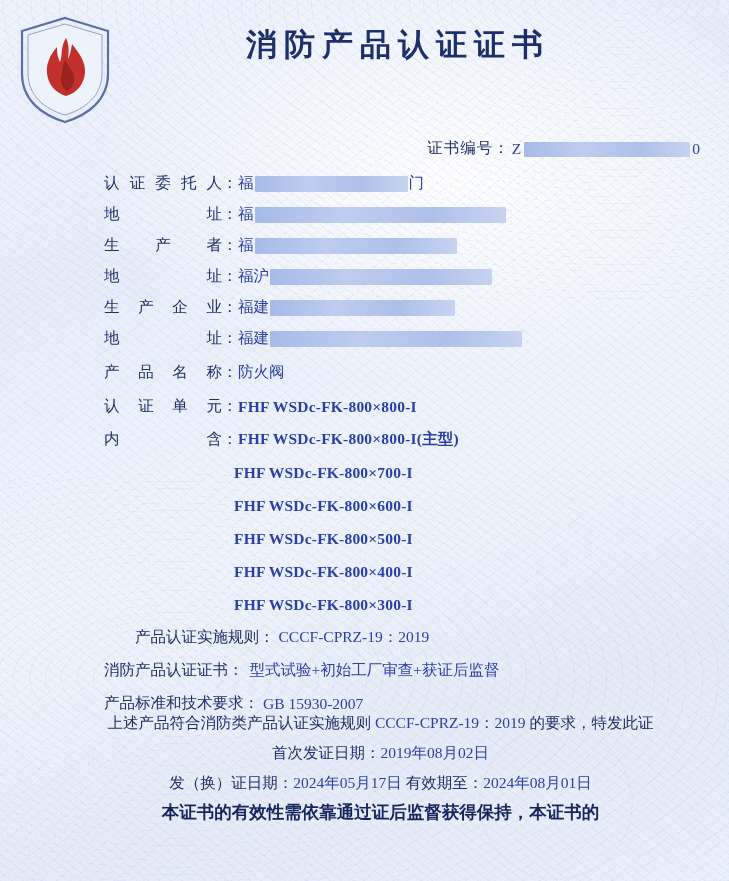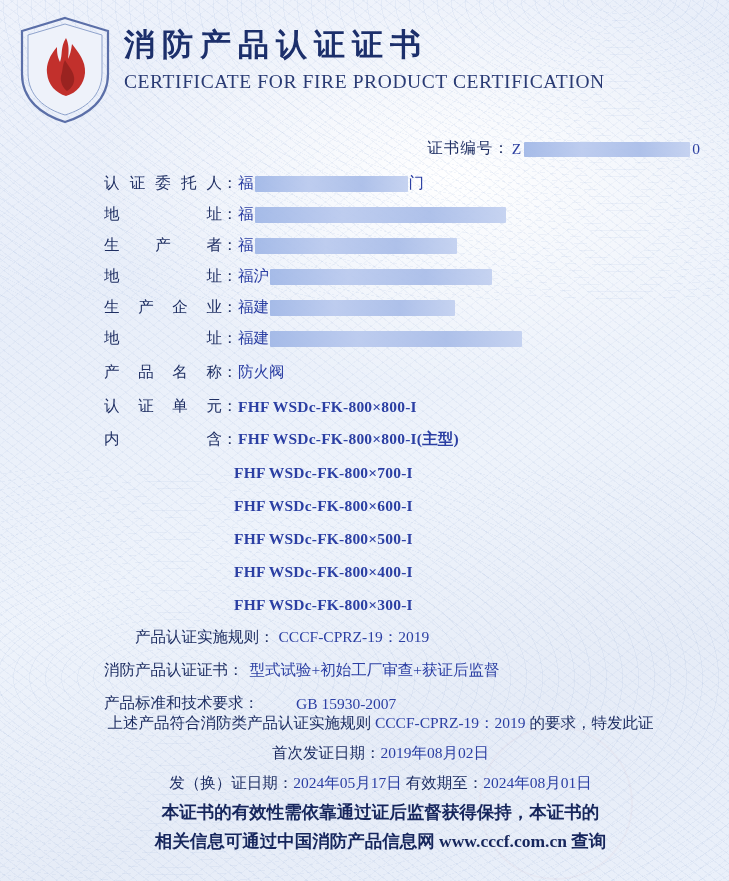--- a/index.html
+++ b/index.html
@@ -57,23 +57,24 @@
     left: 16px;
     top: 14px;
     width: 98px;
     height: 112px;
   }
   .emblem svg { display: block; }
 
   
   .header {
     position: absolute;
-    left: 124px;
+    left: 108px;
     top: 26px;
     width: 580px;
+    text-align: center;
   }
   .title-cn {
     font-family: "Liberation Serif", serif;
     font-size: 31px;
     font-weight: bold;
     letter-spacing: 7px;
     color: #1c2f6b;
     line-height: 1.25;
   }
   .title-en {
@@ -224,21 +225,20 @@
         <path d="M50 24 C44 34 47 40 44 48 C41 42 41 37 41 33 C34 41 30 50 31 59 C32 71 40 79 50 82 C61 79 68 70 69 59 C70 47 62 38 56 30 C55 37 54 41 52 45 C53 37 53 30 50 24 Z"></path>
       </g>
       <g fill="#8c1f1c" opacity="0.75">
         <path d="M49 46 C46 52 47 57 45 62 C44 68 47 74 51 77 C56 74 59 69 58 63 C57 56 52 52 49 46 Z"></path>
       </g>
     </svg>
   </div>
 
   <div class="header">
     <div class="title-cn">消防产品认证证书</div>
-    <div class="title-en">CERTIFICATE FOR FIRE PRODUCT CERTIFICATION</div>
   </div>
 
   <div class="cert-no-row">
     <span class="cert-no-label">证书编号：</span>
     <span class="cert-no-value">
       <span>Z</span><span class="redact" style="width:166px;height:15px;margin:0 2px;"></span><span>0</span>
     </span>
   </div>
 
   <div class="fields">
@@ -379,42 +379,37 @@
     <div class="row wide" style="height:33px;padding-left:31px;">
       <div class="label-wide">产品认证实施规则：</div>
       <div class="value" style="margin-left:4px;">CCCF-CPRZ-19：2019</div>
     </div>
 
     <div class="row wide" style="height:33px;">
       <div class="label-wide">消防产品认证证书：</div>
       <div class="value" style="">型式试验+初始工厂审查+获证后监督</div>
     </div>
 
-    <div class="row wide" style="height:33px;gap:33px;">
+    <div class="row wide" style="height:33px;">
       <div class="label-wide">产品标准和技术要求：</div>
       <div class="value" style="margin-left:4px;">GB 15930-2007</div>
     </div>
 
   </div>
 
   <div class="footer">
     <div class="f-line">
       <span>上述产品符合消防类产品认证实施规则</span>
       <span class="blue">CCCF-CPRZ-19：2019</span>
       <span>的要求，特发此证</span>
     </div>
     <div class="f-line">
       <span>首次发证日期：</span><span class="blue">2019年08月02日</span>
     </div>
     <div class="f-line">
       <span>发（换）证日期：</span><span class="blue">2024年05月17日</span>
       <span>有效期至：</span><span class="blue">2024年08月01日</span>
     </div>
     <div class="f-line bold">本证书的有效性需依靠通过证后监督获得保持，本证书的</div>
-    <div class="f-line bold">
-      <span>相关信息可通过中国消防产品信息网</span>
-      <span class="url">www.cccf.com.cn</span>
-      <span>查询</span>
-    </div>
   </div>
 
   <div class="seal"></div>
 </div>
 
 </body></html>

